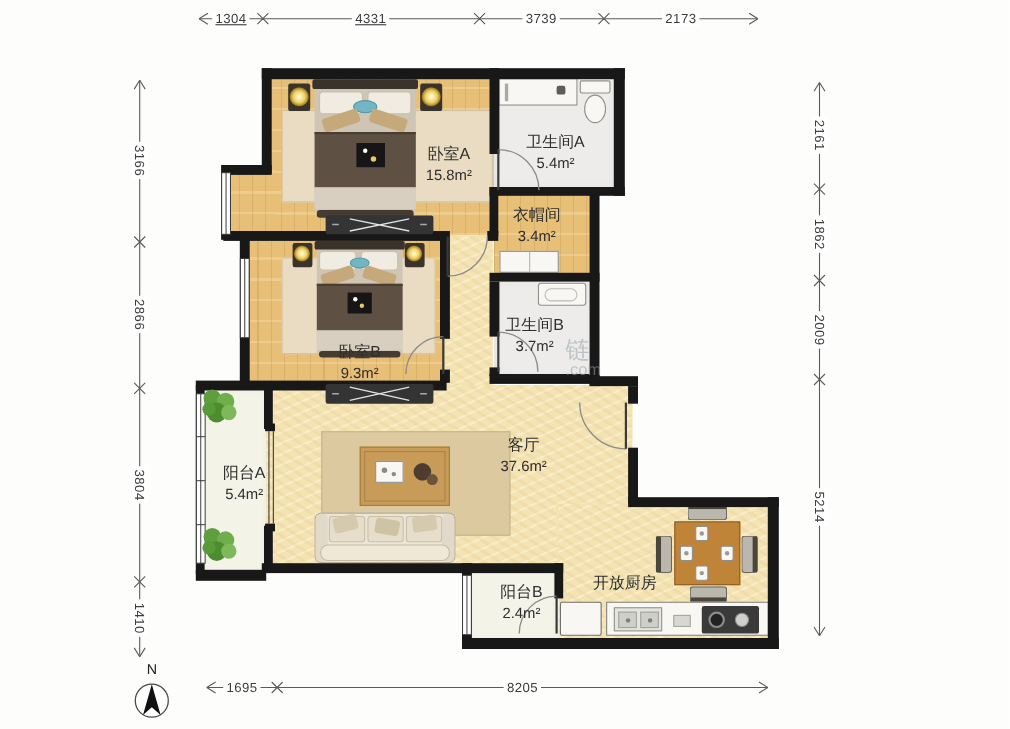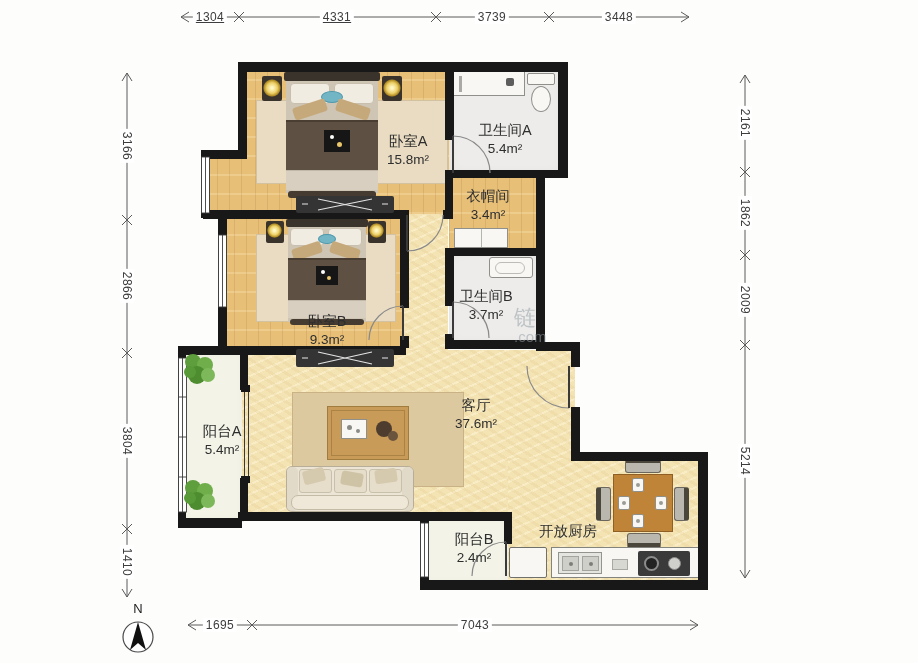--- a/index.html
+++ b/index.html
@@ -315,31 +315,31 @@
     <span class="nm">阳台B</span>
     <span class="ar">2.4m²</span>
   </div>
   <div class="room-label" style="left:568px;top:531px;">
     <span class="nm">开放厨房</span>
   </div>
 
   <div class="dim-label" style="left:210px;top:17px;text-decoration:underline;">1304</div>
   <div class="dim-label" style="left:337px;top:17px;text-decoration:underline;">4331</div>
   <div class="dim-label" style="left:492px;top:17px;">3739</div>
-  <div class="dim-label" style="left:619px;top:17px;">3448</div>
+  <div class="dim-label" style="left:619px;top:17px;">2173</div>
   <div class="dim-label v" style="left:127px;top:146px;">3166</div>
   <div class="dim-label v" style="left:127px;top:286px;">2866</div>
   <div class="dim-label v" style="left:127px;top:441px;">3804</div>
   <div class="dim-label v" style="left:127px;top:562px;">1410</div>
   <div class="dim-label v" style="left:745px;top:123px;">2161</div>
   <div class="dim-label v" style="left:745px;top:213px;">1862</div>
   <div class="dim-label v" style="left:745px;top:300px;">2009</div>
   <div class="dim-label v" style="left:745px;top:461px;">5214</div>
   <div class="dim-label" style="left:220px;top:625px;">1695</div>
-  <div class="dim-label" style="left:475px;top:625px;">7043</div>
+  <div class="dim-label" style="left:475px;top:625px;">8205</div>
 
   <div class="compass-label" style="left:138px;top:608px;">N</div>
 
   <div class="watermark" style="left:514px;top:306px;">
     <span class="wm-c">链</span>
     <span class="wm-d">.com</span>
   </div>
 
 </div>
 

